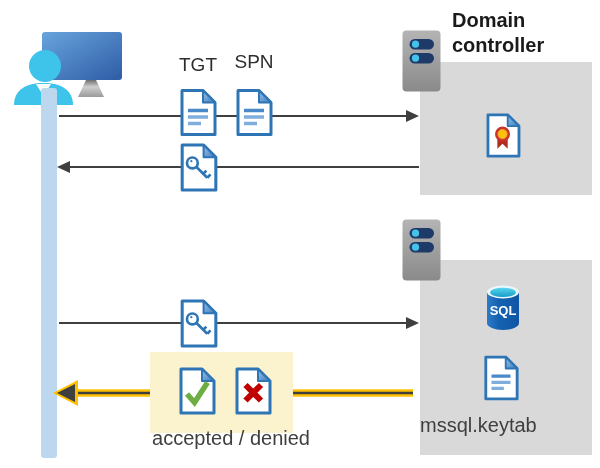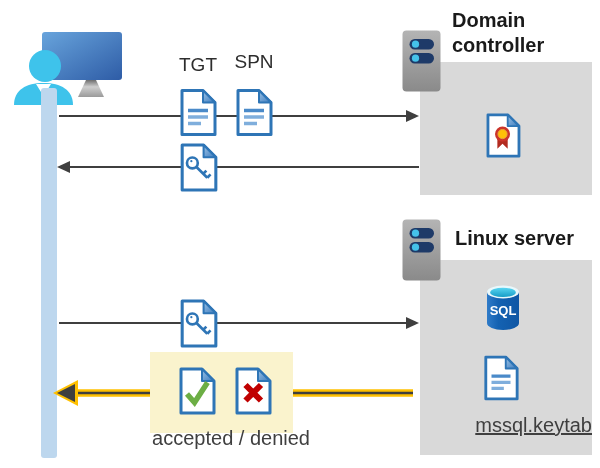--- a/index.html
+++ b/index.html
@@ -29,21 +29,21 @@
   #spn-label{left:234px;top:51px;width:40px;text-align:center;}
   #tgt-doc{left:178px;top:87px;}
   #spn-doc{left:234px;top:87px;}
   #key-doc-1{left:178px;top:142px;}
   #key-doc-2{left:178px;top:298px;}
   #accepted-doc{left:177px;top:366px;}
   #denied-doc{left:233px;top:366px;}
   #cert-doc{left:484px;top:112px;}
   #sql-icon{left:484px;top:283px;}
   #keytab-doc{left:482px;top:354px;}
-  #keytab-label{left:420px;top:414px;width:172px;text-align:right;text-decoration:underline;}
+  #keytab-label{left:420px;top:414px;width:172px;text-align:left;}
   #result-label{left:138px;top:427px;width:172px;text-align:right;font-size:20px;}
 </style>
 </head>
 <body>
 
 <div id="canvas">
 
   <svg width="0" height="0" style="position:absolute">
     <defs>
       <linearGradient id="foldGrad" x1="0" y1="0" x2="1" y2="1">
@@ -94,21 +94,20 @@
       </symbol>
       <symbol id="docseal" viewBox="0 0 40 50">
         <path d="M14 27 H25 V39 L19.5 33.8 L14 39 Z" fill="#B22B20"></path>
         <circle cx="19.5" cy="23.5" r="8" fill="#CB342A"></circle>
         <circle cx="19.5" cy="23.5" r="4.9" fill="#FFC107" stroke="#E8A33D" stroke-width="1"></circle>
       </symbol>
     </defs>
   </svg>
 
   <div class="abs title label" id="dc-title">Domain controller</div>
-  <div class="abs title label" id="linux-title">Linux server</div>
 
   <div class="abs gray-box" id="dc-box"></div>
   <div class="abs gray-box" id="linux-box"></div>
 
   <svg class="abs" id="client-icon" width="115" height="77" viewBox="0 0 115 77">
     <rect x="32" y="4" width="80" height="48" rx="3" fill="url(#monGrad)"></rect>
     <polygon points="76,52 86,52 94,69 68,69" fill="url(#standGrad)"></polygon>
     <g>
       <circle cx="35" cy="38" r="16" fill="#3EC3EB"></circle>
       <path d="M4 77 C4 62 16 55 33.5 55 C51 55 63 62 63 77 Z" fill="#3EC3EB"></path>

